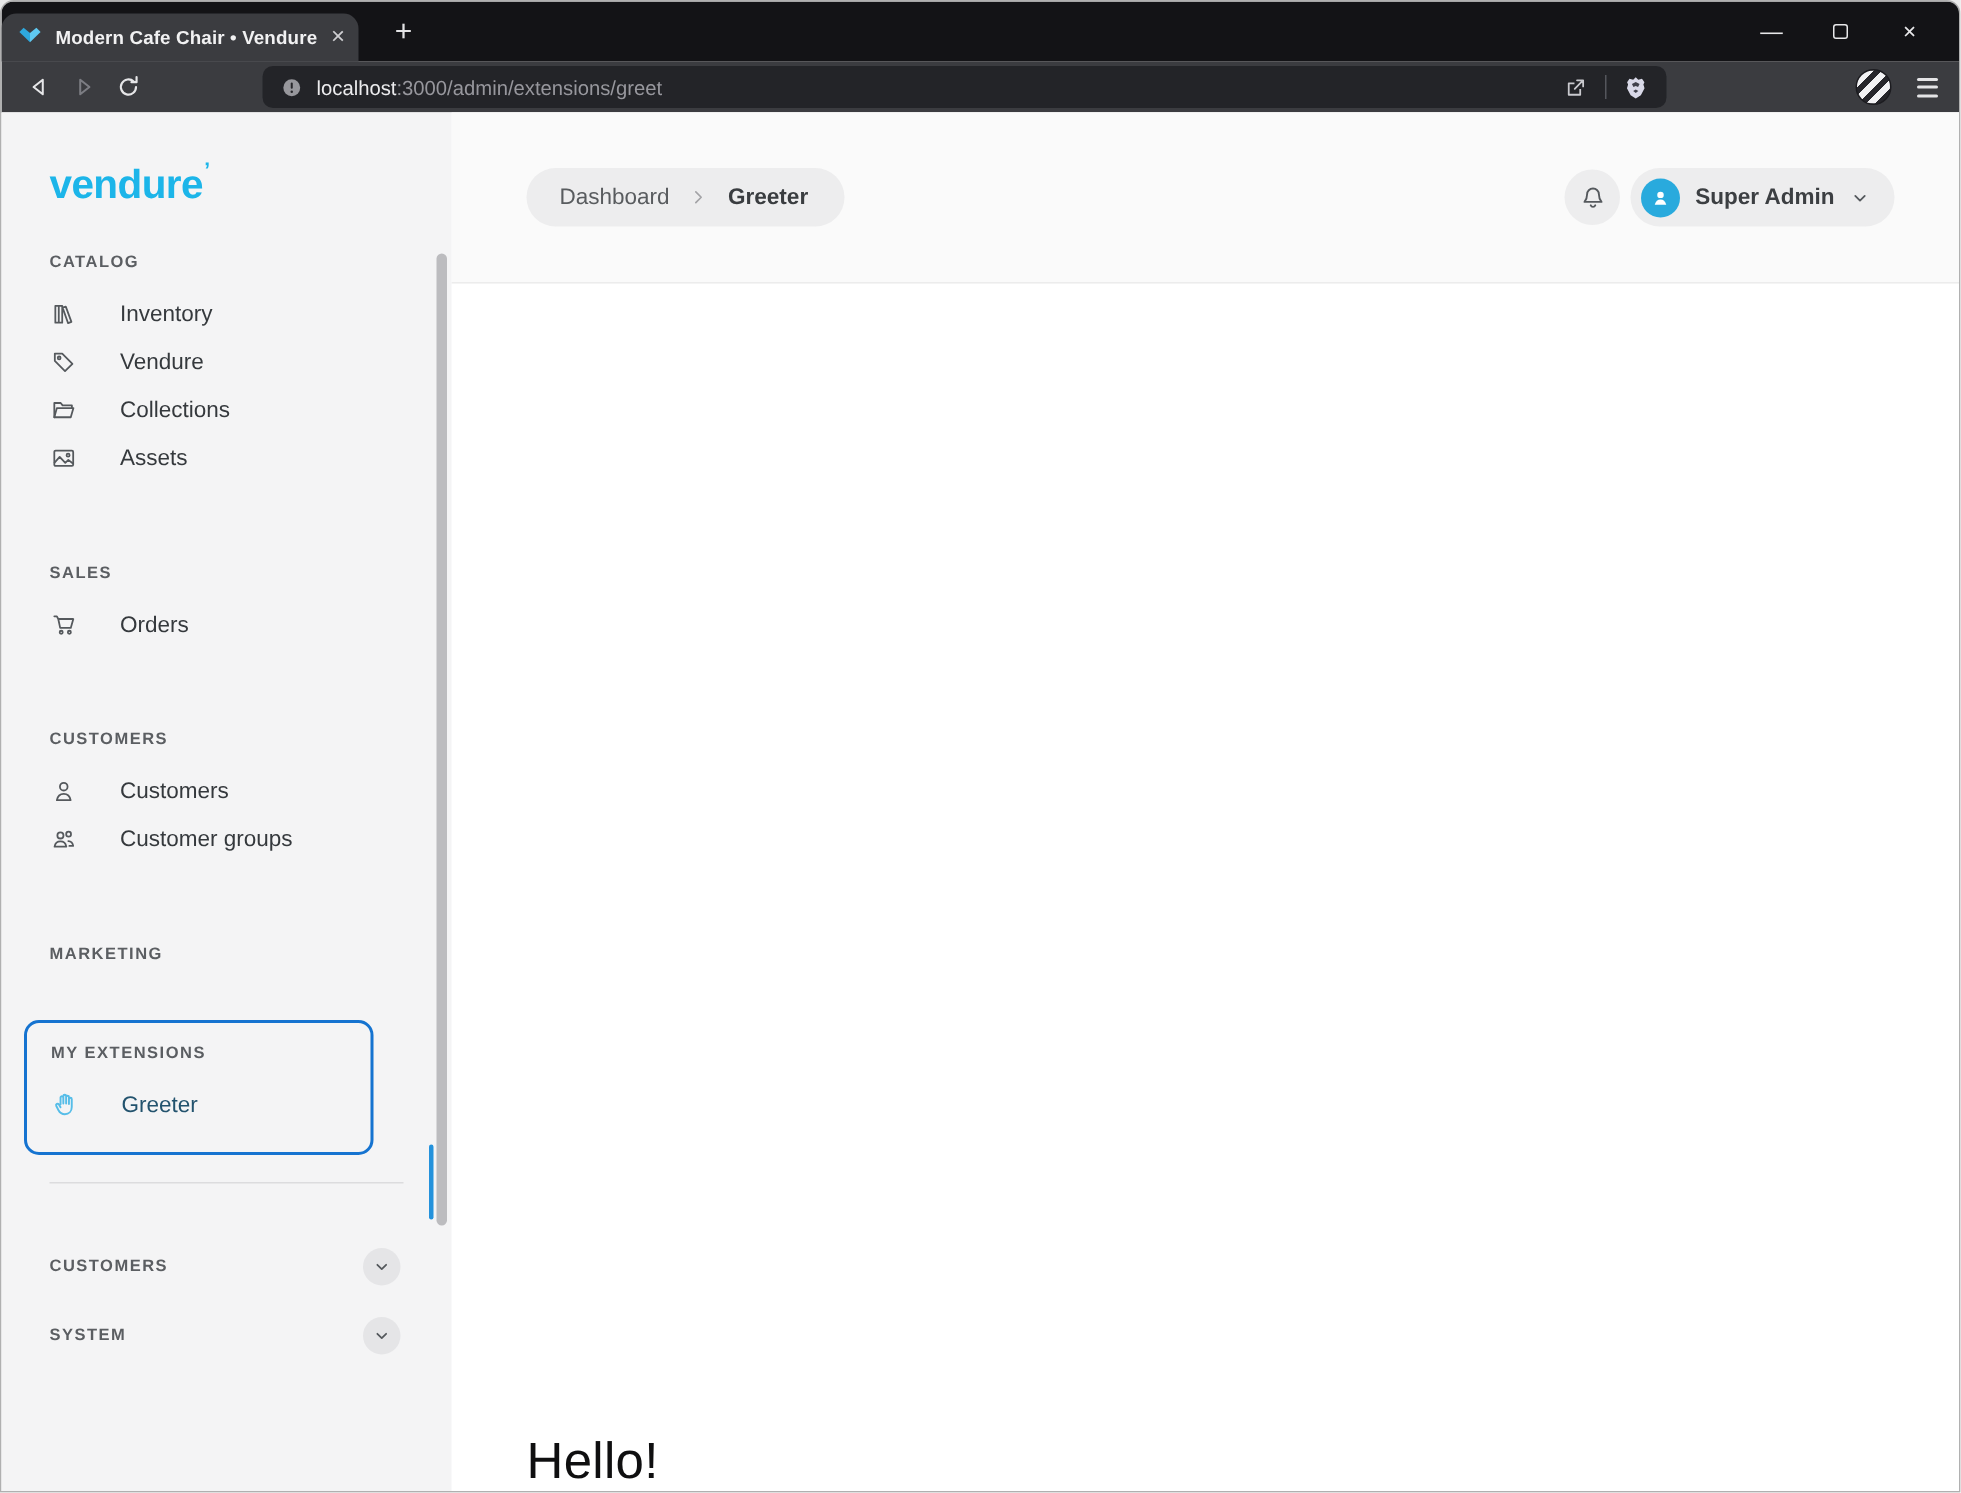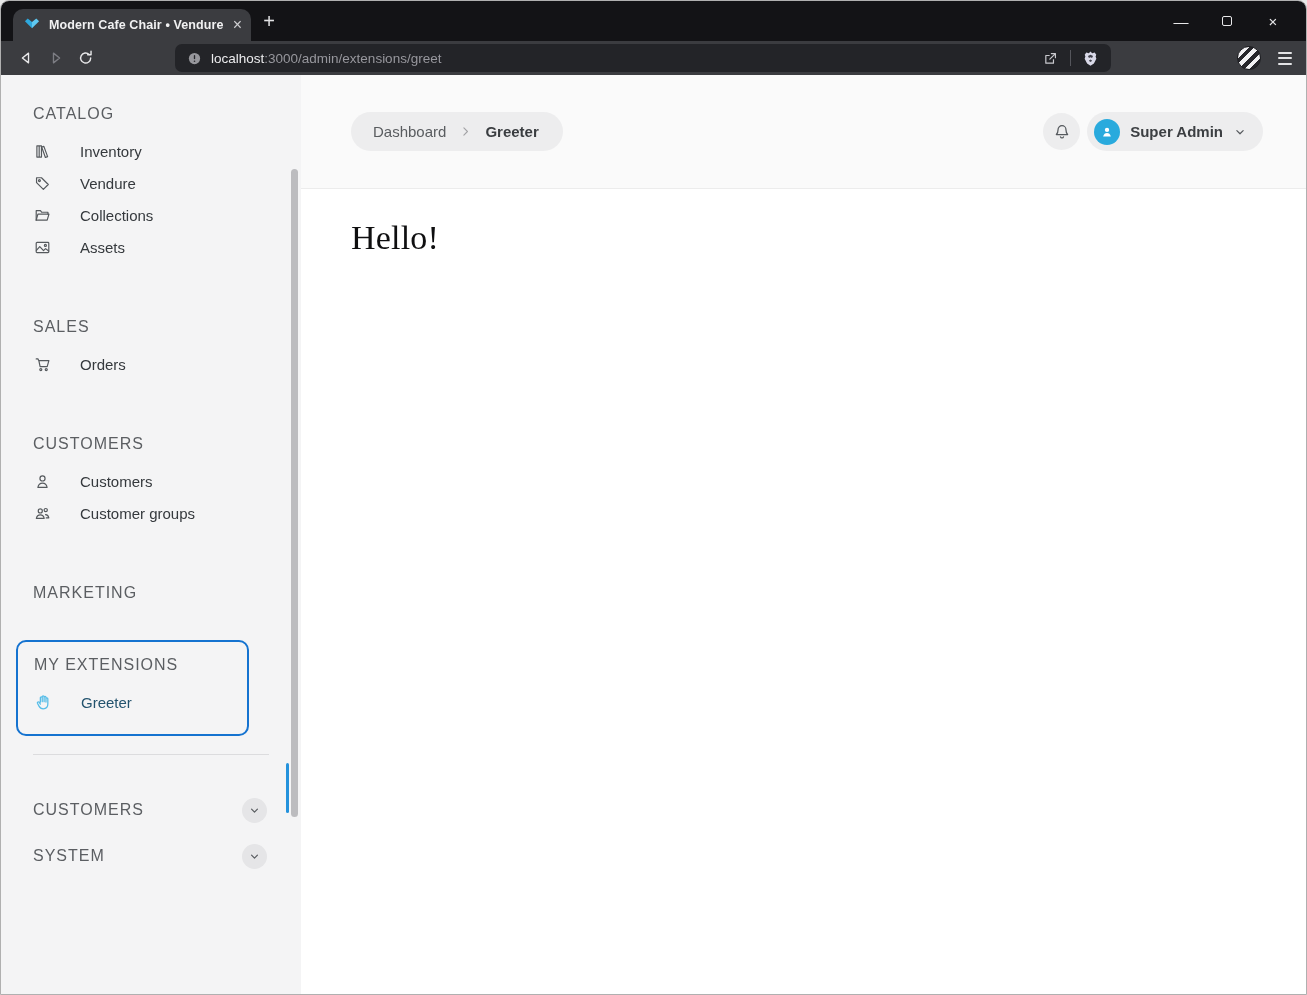--- a/index.html
+++ b/index.html
@@ -3,21 +3,21 @@
 <meta charset="utf-8">
 <style>
   * { margin:0; padding:0; box-sizing:border-box; }
   html,body { background:#e9e9e9; }
   body { font-family:"Liberation Sans", sans-serif; }
   .window { width:1307px; height:995px; position:relative; border:1px solid #b0b0b0;
             border-radius:9px 9px 0 0; overflow:hidden; background:#fff; }
 
   
   .titlebar { height:40px; background:#131316; position:relative; }
-  .tab { position:absolute; left:12px; top:8px; width:238px; height:32px; background:#3b3c40;
+  .tab { position:absolute; left:0; top:8px; width:238px; height:32px; background:#3b3c40;
          border-radius:10px 10px 0 0; display:flex; align-items:center; padding:0 9px 0 11px; gap:9px; }
   .tab-title { flex:1; color:#f1f1f2; font-size:12.5px; font-weight:bold; white-space:nowrap;
                overflow:hidden; letter-spacing:.1px; }
   .tab-close { color:#cfcfd2; font-size:16px; line-height:16px; cursor:pointer; }
   .newtab { position:absolute; left:257px; top:10px; color:#e3e3e5; font-size:20px; font-weight:300;
             width:22px; height:22px; text-align:center; line-height:21px; cursor:pointer; }
   .win-controls { position:absolute; right:10px; top:0; height:40px; display:flex; align-items:center; }
   .win-btn { width:46px; height:40px; display:flex; align-items:center; justify-content:center;
              color:#e8e8ea; font-size:15px; cursor:pointer; }
   .win-btn .sq { width:10px; height:10px; border:1.3px solid #e8e8ea; border-radius:2px; display:block; }
@@ -36,21 +36,21 @@
   .hamburger { display:flex; flex-direction:column; gap:3.5px; cursor:pointer; padding:4px 2px; }
   .hamburger span { width:14px; height:2px; background:#e4e4e6; border-radius:1px; display:block; }
 
   
   .page { display:flex; height:919px; background:#fff; }
 
   
   .sidebar { width:300px; flex-shrink:0; background:#f4f4f5; position:relative; overflow:hidden; }
   .logo { margin:30px 0 0 32px; color:#1cb5e9; font-size:27px; font-weight:bold; letter-spacing:-.4px; }
   .logo-mark { font-size:14px; vertical-align:14px; margin-left:1px; }
-  .section-title { margin:55px 0 0 32px; font-size:16px; font-weight:normal; color:#5b5e62;
+  .section-title { margin:55px 0 0 32px; font-size:11px; font-weight:bold; color:#5b5e62;
                    letter-spacing:1px; }
   .section-title.first { margin-top:30px; }
   .nav-list { margin-top:12px; }
   .nav-item { height:32px; display:flex; align-items:center; padding-left:33px; gap:29px;
               font-size:15px; color:#35393d; cursor:pointer; }
   .nav-item svg { width:17px; height:17px; flex-shrink:0; }
   .ico { fill:none; stroke:#55595d; stroke-width:1.4; stroke-linecap:round; stroke-linejoin:round; }
   .ext-box { margin:38px 52px 0 15px; border:2.5px solid #1573d0; border-radius:10px; padding:14px 0 16px; }
   .ext-box .section-title { margin:0 0 0 16px; }
   .ext-box .nav-list { margin-top:12px; }
@@ -62,36 +62,36 @@
                   padding:0 34px 0 32px; cursor:pointer; }
   .collapse-row.first { margin-top:32px; }
   .chev-btn { width:25px; height:25px; border-radius:50%; background:#e5e5e7; display:flex;
               align-items:center; justify-content:center; cursor:pointer; }
   .scroll-thumb { position:absolute; right:3px; top:94px; width:7px; height:648px;
                   background:#bcbcbf; border-radius:4px; }
   .active-bar { position:absolute; right:12px; top:688px; width:3.5px; height:50px;
                 background:#2492dc; border-radius:2px; }
 
   
-  .main { flex:1; display:flex; flex-direction:column; background:#fff; }
+  .main { flex:1; display:flex; flex-direction:column; background:#fff;justify-content:space-between; }
   .main-header { height:114px; background:#fafafa; border-bottom:1px solid #ececec;
                  display:flex; align-items:center; padding:0 43px 0 50px; flex-shrink:0; }
   .breadcrumb { height:39px; background:#ededee; border-radius:20px; display:flex; align-items:center;
                 padding:0 24px 0 22px; gap:13px; font-size:15px; }
   .bc-home { color:#595c5f; cursor:pointer; }
   .bc-current { color:#3a3d40; font-weight:bold; cursor:default; }
   .header-right { margin-left:auto; display:flex; align-items:center; gap:7px;font-weight:bold; }
   .bell-btn { width:37px; height:37px; border-radius:50%; background:#ededee; display:flex;
               align-items:center; justify-content:center; cursor:pointer; }
   .user-pill { height:39px; border-radius:20px; background:#ededee; display:flex; align-items:center;
                gap:10px; padding:0 16px 0 7px; cursor:pointer; }
   .user-avatar { width:26px; height:26px; border-radius:50%; background:#29aadd; display:flex;
                  align-items:center; justify-content:center; }
   .user-name { font-size:15px; color:#3c3f42; }
-  .content { padding:30px 0 0 50px;font-family:Liberation Serif, serif; }
+  .content { padding:30px 0 0 50px; }
   .greeting { font-size:34px; font-weight:normal; color:#0f0f10; letter-spacing:.2px; }
 </style>
 </head>
 <body>
 
 <div class="window">
 
   <div class="titlebar">
     <div class="tab">
       <svg width="16" height="16" viewBox="0 0 24 24">
@@ -154,20 +154,21 @@
           <span></span>
           <span></span>
           <span></span>
         </div>
     </div>
   </div>
 
   <div class="page">
 
     <nav class="sidebar">
+      <div class="logo"><span>vendure</span><span class="logo-mark">’</span></div>
 
       <div class="section-title first">CATALOG</div>
       <div class="nav-list">
         <div class="nav-item">
           <svg viewBox="0 0 20 20">
               <path class="ico" d="M3.4 3.4h2.7v13.2H3.4zM6.1 3.4h2.7v13.2H6.1zM11.6 4l4.4 12-2.6 1-4.3-12.2z"></path>
             </svg>
           <span>Inventory</span>
         </div>
         <div class="nav-item">

